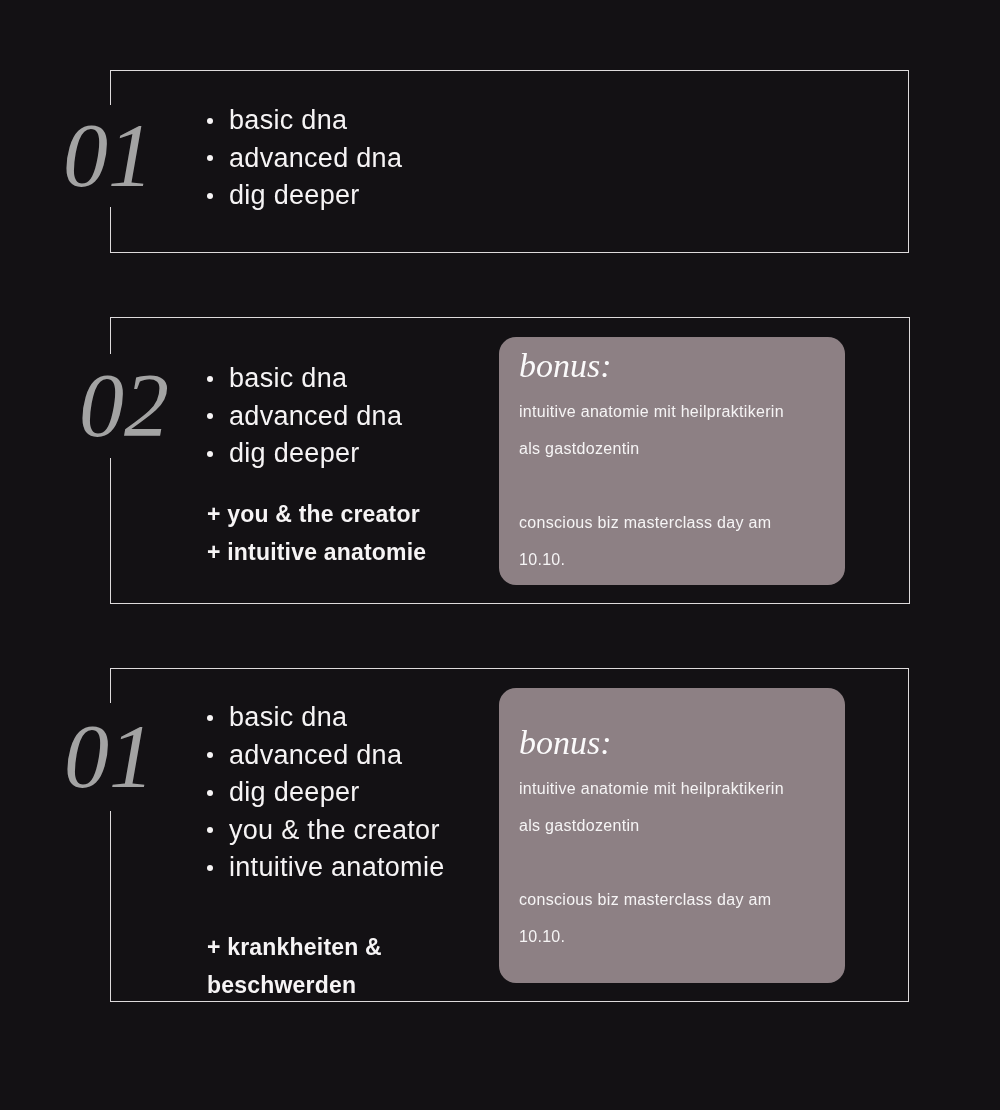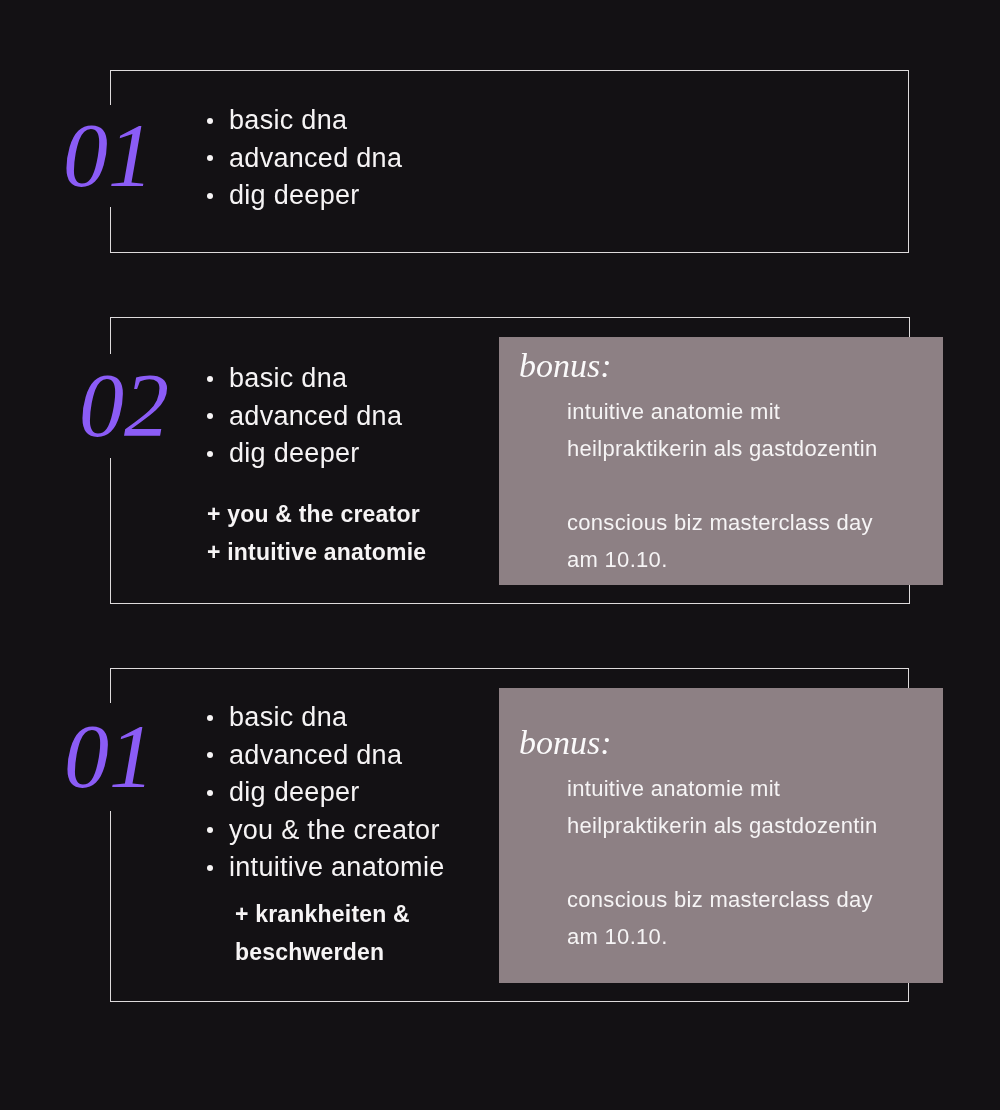--- a/index.html
+++ b/index.html
@@ -17,21 +17,21 @@
     border:1px solid var(--line,#dedbdc);
   }
   #frame1 { left:110px; top:70px;  width:799px; height:183px; }
   #frame2 { left:110px; top:317px; width:800px; height:287px; }
   #frame3 { left:110px; top:668px; width:799px; height:334px; }
 
   .num {
     position:absolute;
     display:flex; align-items:center; justify-content:center;
     background:var(--bg,#131114);
-    color:#8b5cf6;
+    color:#a3a3a3;
     font-family:"Liberation Serif","DejaVu Serif", serif;
     font-style:italic; font-weight:400;
     font-size:90px; line-height:1;
   }
   #num1 { left:53px; top:105px; width:110px; height:102px; }
   #num2 { left:64px; top:354px; width:120px; height:104px; }
   #num3 { left:50px; top:703px; width:118px; height:108px; }
 
   .list { position:absolute; list-style:none; }
   #list1 { left:207px; top:102px; }
@@ -48,38 +48,39 @@
     margin-right:16px; flex:none;
   }
 
   .plus {
     position:absolute; left:207px;
     font-size:23px; font-weight:bold;
     line-height:37.5px; letter-spacing:0.2px;
   }
   #plus2 { top:496px; }
   #plus2 .plus-line { white-space:nowrap; }
-  #plus3 { top:896px; width:250px;margin-left:28px; }
+  #plus3 { top:929px; width:250px; }
 
   .bonus {
-    position:absolute; left:499px; width:444px;
+    position:absolute; left:499px; width:346px;
     background:var(--accent,#8d8084);
     color:var(--text,#f6f4f5);
     padding:8px 36px 0 20px;
+    border-radius:17px;
   }
   #bonus2 { top:337px; height:248px; padding-top:8px; }
   #bonus3 { top:688px; height:295px; padding-top:34px; }
   .bonus-heading {
     font-family:"Liberation Serif","DejaVu Serif", serif;
     font-style:italic; font-weight:400;
     font-size:34px; line-height:42px;
     margin-bottom:6px;
     color:#fbfafb;
   }
-  .bonus p { font-size:22px; line-height:37px; letter-spacing:0.3px;margin-left:48px; }
+  .bonus p { font-size:16px; line-height:37px; letter-spacing:0.3px; }
   .bonus p + p { margin-top:37px; }
 </style>
 </head>
 <body>
 
 <div class="frame" id="frame1"></div>
 <div class="num" id="num1">01</div>
 <ul class="list" id="list1">
   <li>
     <span class="dot"></span>

